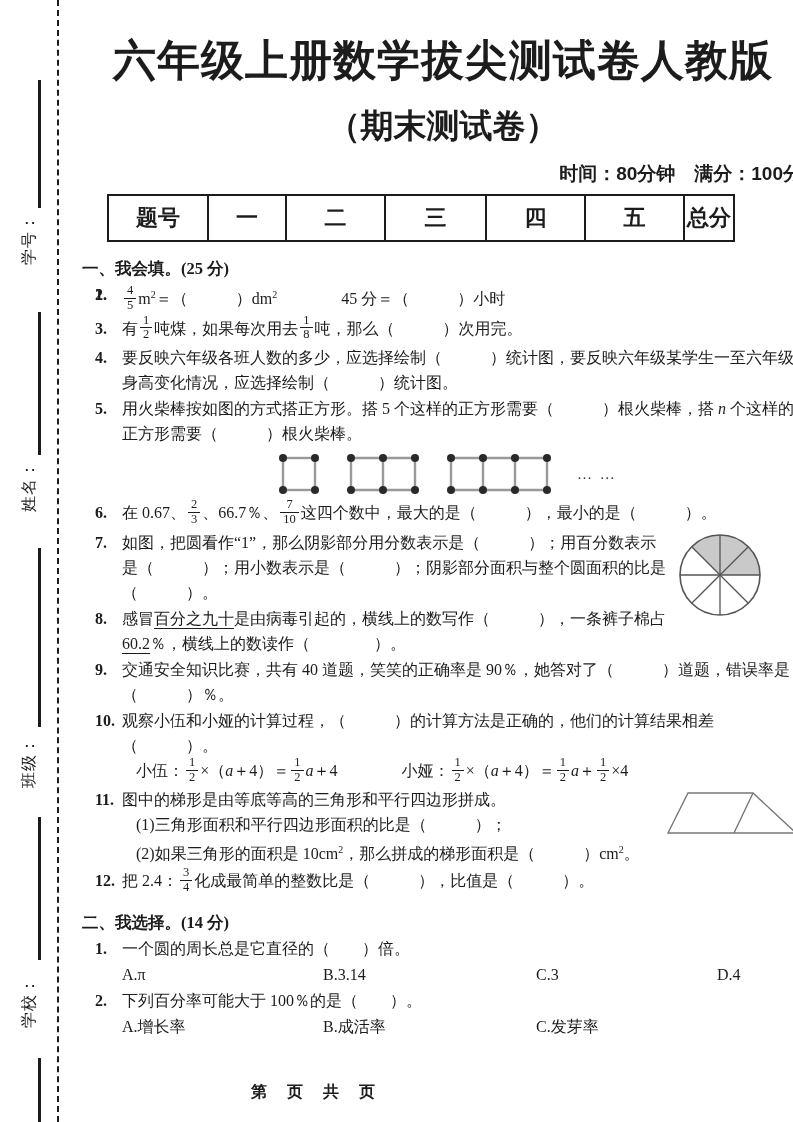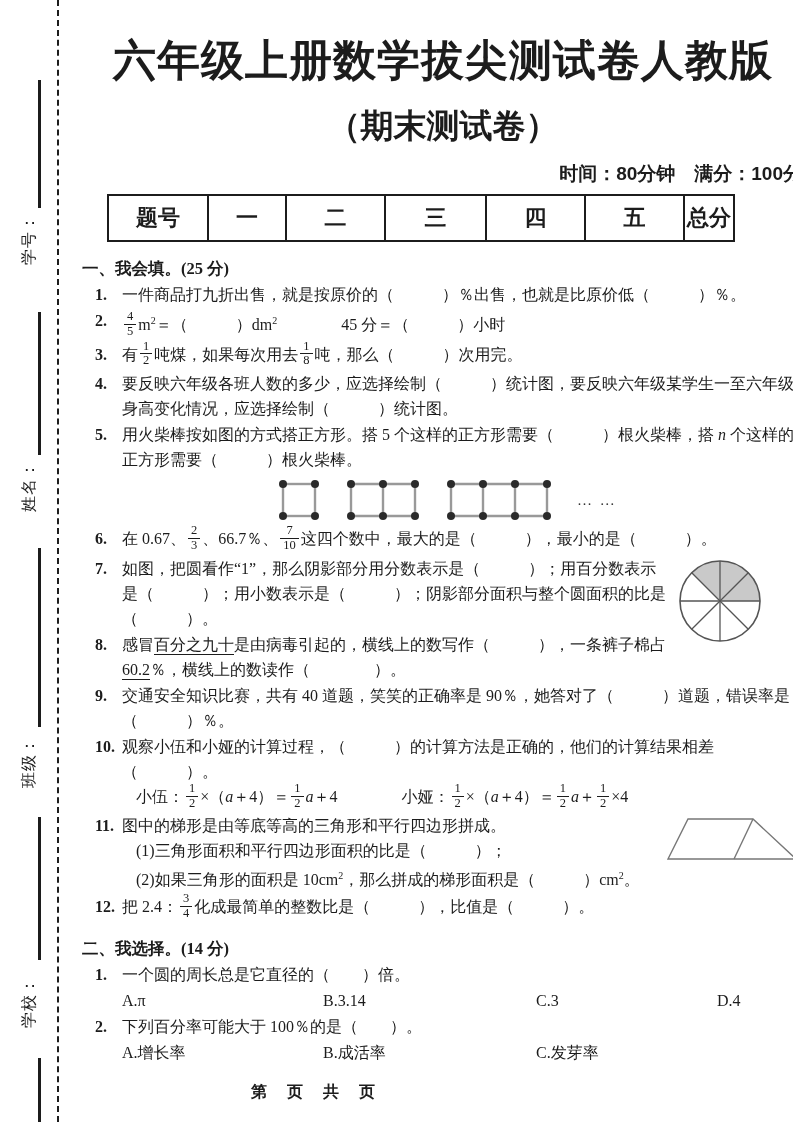--- a/index.html
+++ b/index.html
@@ -115,21 +115,20 @@
     </tr>
   </tbody>
     </table>
 
   <div class="questions">
 
     <div class="sec-title">一、我会填。(25 分)</div>
 
     <div class="q">
       <span class="qnum">1.</span>
-      <span>一件商品打九折出售，就是按原价的（　　　）％出售，也就是比原价低（　　　）％。</span>
     </div>
 
     <div class="q">
       <span class="qnum">2.</span>
       <span><span class="frac"><span class="num">4</span><span class="den">5</span></span>m<sup>2</sup>＝（　　　）dm<sup>2</sup>　　　　45 分＝（　　　）小时</span>
     </div>
 
     <div class="q">
       <span class="qnum">3.</span>
       <span>有<span class="frac"><span class="num">1</span><span class="den">2</span></span>吨煤，如果每次用去<span class="frac"><span class="num">1</span><span class="den">8</span></span>吨，那么（　　　）次用完。</span>

